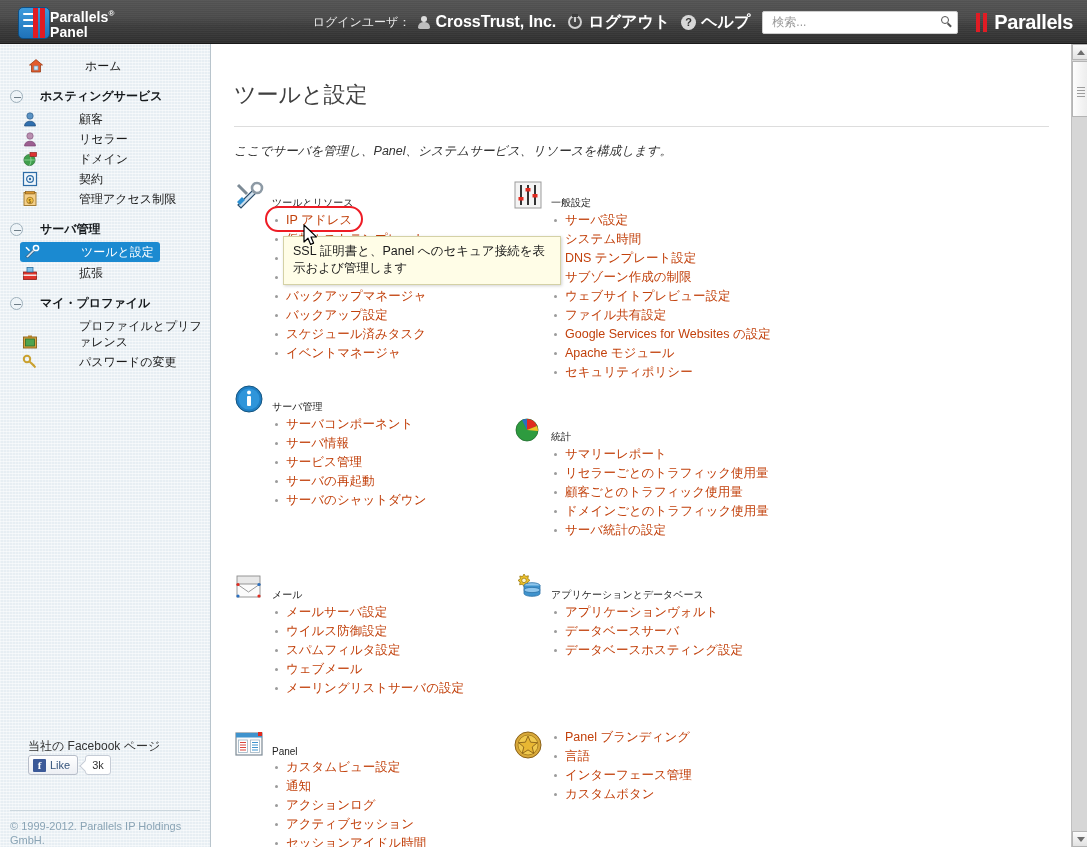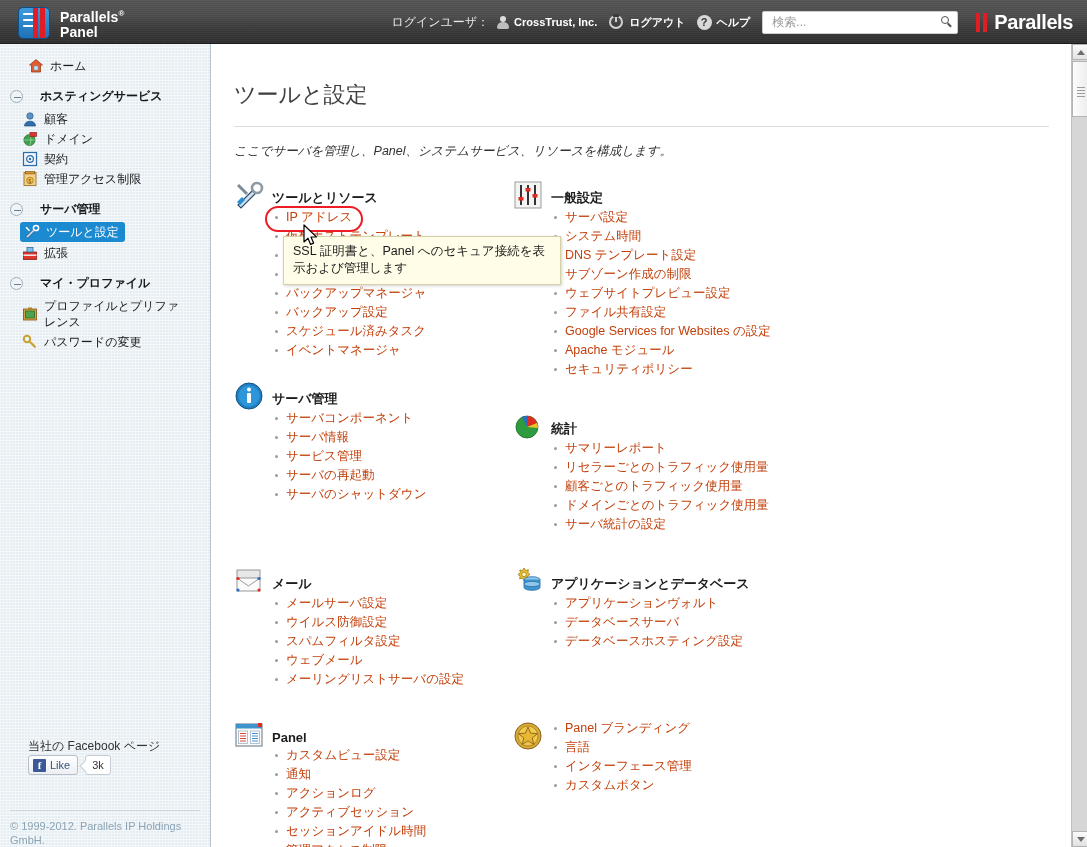--- a/index.html
+++ b/index.html
@@ -27,26 +27,26 @@
   .pp-logo {
     width: 32px; height: 32px; border-radius: 5px;
     background: linear-gradient(to bottom, #3d9bdd, #1f72b8);
     position: relative; overflow:hidden;
     border:1px solid #0d4f85;
   }
   .pp-logo .lines { position:absolute; left:4px; top:5px; }
   .pp-logo .ln { width:13px; height:2px; background:#fff; margin-bottom:4px; border-radius:1px;}
   .pp-logo .bar1 { position:absolute; right:11px; top:0; width:5px; height:32px; background:#e01c24;}
   .pp-logo .bar2 { position:absolute; right:4px; top:0; width:5px; height:32px; background:#e01c24;}
-  #brand-text { margin-left:10px; color:#fff; font-weight:bold; font-size:14px; line-height:15px; letter-spacing:0.1px;}
+  #brand-text { margin-left:0; color:#fff; font-weight:bold; font-size:14px; line-height:15px; letter-spacing:0.1px;}
   #brand-text sup { font-size:8px; vertical-align: super;}
 
   #header-right { position:absolute; right:0; top:0; height:44px; display:flex; align-items:center; z-index:2;}
   .hdr-txt { color:#e9e9e9; font-size:12px; white-space:nowrap;}
-  .hdr-link { color:#ffffff; font-weight:bold; font-size:11px; text-decoration:none; white-space:nowrap;}
+  .hdr-link { color:#ffffff; font-weight:bold; font-size:16px; text-decoration:none; white-space:nowrap;}
   .user-icon {
     display:inline-block; width:13px; height:13px; margin:0 5px 0 7px; position:relative; vertical-align:-2px;
   }
   .user-icon .head { position:absolute; left:4px; top:0px; width:6px;height:6px;border-radius:50%;background:#dcdcdc;}
   .user-icon .body { position:absolute; left:1px; top:6px; width:12px;height:7px;border-radius:6px 6px 2px 2px;background:#bdbdbd;}
   .power-icon{ display:inline-block;width:14px;height:14px;border-radius:50%;border:2px solid #cfcfcf;position:relative;margin:0 6px 0 12px;vertical-align:-3px;}
   .power-icon::before{content:"";position:absolute;left:4px;top:-2px;width:2px;height:7px;background:#cfcfcf;}
   .power-icon::after{content:"";position:absolute;left:2px;top:-3px;width:6px;height:3px;background:#3c3c3c;}
   .help-icon{ display:inline-block;width:15px;height:15px;border-radius:50%;background:#d8d8d8;color:#333;
     font-size:11px;font-weight:bold;text-align:center;line-height:15px;margin:0 5px 0 11px;vertical-align:-3px;}
@@ -69,21 +69,21 @@
   
   #sidebar {
     position:absolute; left:0; top:44px; width:211px; height:803px;
     background: #e7eef3;
     background-image:
       repeating-linear-gradient(to bottom, rgba(255,255,255,0.55) 0 1px, rgba(0,0,0,0) 1px 3px),
       repeating-linear-gradient(to right, rgba(255,255,255,0.35) 0 1px, rgba(0,0,0,0) 1px 3px);
     border-right:1px solid #b8c4cc;
     overflow:hidden;
   }
-  .nav-item { margin-left:22px; display:flex; align-items:center; padding:2px 0; cursor:pointer;}
+  .nav-item { margin-left:22px; display:flex; align-items:flex-end; padding:2px 0; cursor:pointer;gap:35px;}
   .nav-item .lbl { font-size:12px; color:#1a1a1a; margin-left:6px; line-height:16px; max-width:150px;}
   .nav-item.selected { background:#1b8ad1; border-radius:3px; padding:2px 6px 2px 4px; margin-left:20px; display:inline-flex; }
   .nav-item.selected .lbl { color:#fff; }
   .group-head { display:flex; align-items:center; margin:12px 0 4px 10px; cursor:pointer;}
   .group-head .gtxt{ font-weight:bold; font-size:12px; color:#15191c; margin-left:17px;}
   .minus {
     width:13px;height:13px;border-radius:50%;border:1px solid #9fb0bb;background:#eef4f8;
     position:relative; flex:none;
   }
   .minus::after{content:"";position:absolute;left:2.5px;top:5.5px;width:7px;height:1.5px;background:#6f7e88;}
@@ -119,21 +119,21 @@
     font-size:22px; color:#3f3f3f; margin:36px 0 0 22px; font-weight:normal;
   }
   #title-rule { margin:16px 22px 0 22px; border-top:1px solid #dddddd;}
   #page-desc { margin:16px 22px 0 22px; font-size:12.5px; color:#333;font-style:italic;}
 
   .grid { margin:20px 14px 0 14px; display:flex; flex-wrap:wrap;}
   .gcol { width:279px; padding:0 6px 0 8px; }
   .gcol.row-spacer { margin-top:30px; }
   .sect { display:flex; }
   .sect-ic { width:30px; height:30px; flex:none; margin-right:8px; position:relative;}
-  .sect-title{ font-size:13px; font-weight:bold; color:#1d1d1d; margin:9px 0 3px 0;}
+  .sect-title{ font-size:10px; font-weight:normal; color:#1d1d1d; margin:16px 0 3px 0;}
   .sect ul { list-style:none; margin:0; padding:0;}
   .sect li { position:relative; padding:0 0 4px 14px; line-height:15px;}
   .sect li::before{ content:""; position:absolute; left:3px; top:6px; width:3px;height:3px;border-radius:50%;background:#9b9b9b;}
   .sect li a { color:#c2410c; text-decoration:none; font-size:12.5px;}
 
   
   #ssl-link { text-decoration:underline !important; }
   #ssl-highlight{
     position:absolute; left:265px; top:206px; width:98px; height:26px;
     border:2.5px solid #ee1c25; border-radius:13px/13px; pointer-events:none; z-index:30;
@@ -237,20 +237,29 @@
       <svg width="16" height="16" viewBox="0 0 16 16">
           <circle cx="8" cy="5" r="3.2" fill="#5b93c4" stroke="#2f5f8d" stroke-width="0.7"></circle>
           <path d="M2.5 15c0-3.2 2.5-4.8 5.5-4.8S13.5 11.8 13.5 15z" fill="#2f6fae" stroke="#224f7d" stroke-width="0.7"></path>
         </svg>
     </span>
     <span class="lbl">顧客</span>
   </div>
   <div class="nav-item">
     <span class="ic">
       <svg width="16" height="16" viewBox="0 0 16 16">
+          <circle cx="8" cy="5" r="3.2" fill="#b98fb0" stroke="#8a5c83" stroke-width="0.7"></circle>
+          <path d="M2.5 15c0-3.2 2.5-4.8 5.5-4.8S13.5 11.8 13.5 15z" fill="#9d5f91" stroke="#7a4672" stroke-width="0.7"></path>
+        </svg>
+    </span>
+    <span class="lbl">リセラー</span>
+  </div>
+  <div class="nav-item">
+    <span class="ic">
+      <svg width="16" height="16" viewBox="0 0 16 16">
           <circle cx="7.5" cy="9" r="5.6" fill="#3f9f4c" stroke="#2a6e34" stroke-width="0.7"></circle>
           <path d="M2 9h11M7.5 3.5c2 2.6 2 8.4 0 11" stroke="#9fe3a8" fill="none" stroke-width="0.7"></path>
           <rect x="8" y="1.5" width="6.5" height="4" fill="#d33" stroke="#8e1f1f" stroke-width="0.7"></rect>
         </svg>
     </span>
     <span class="lbl">ドメイン</span>
   </div>
   <div class="nav-item">
     <span class="ic">
       <svg width="16" height="16" viewBox="0 0 16 16">

